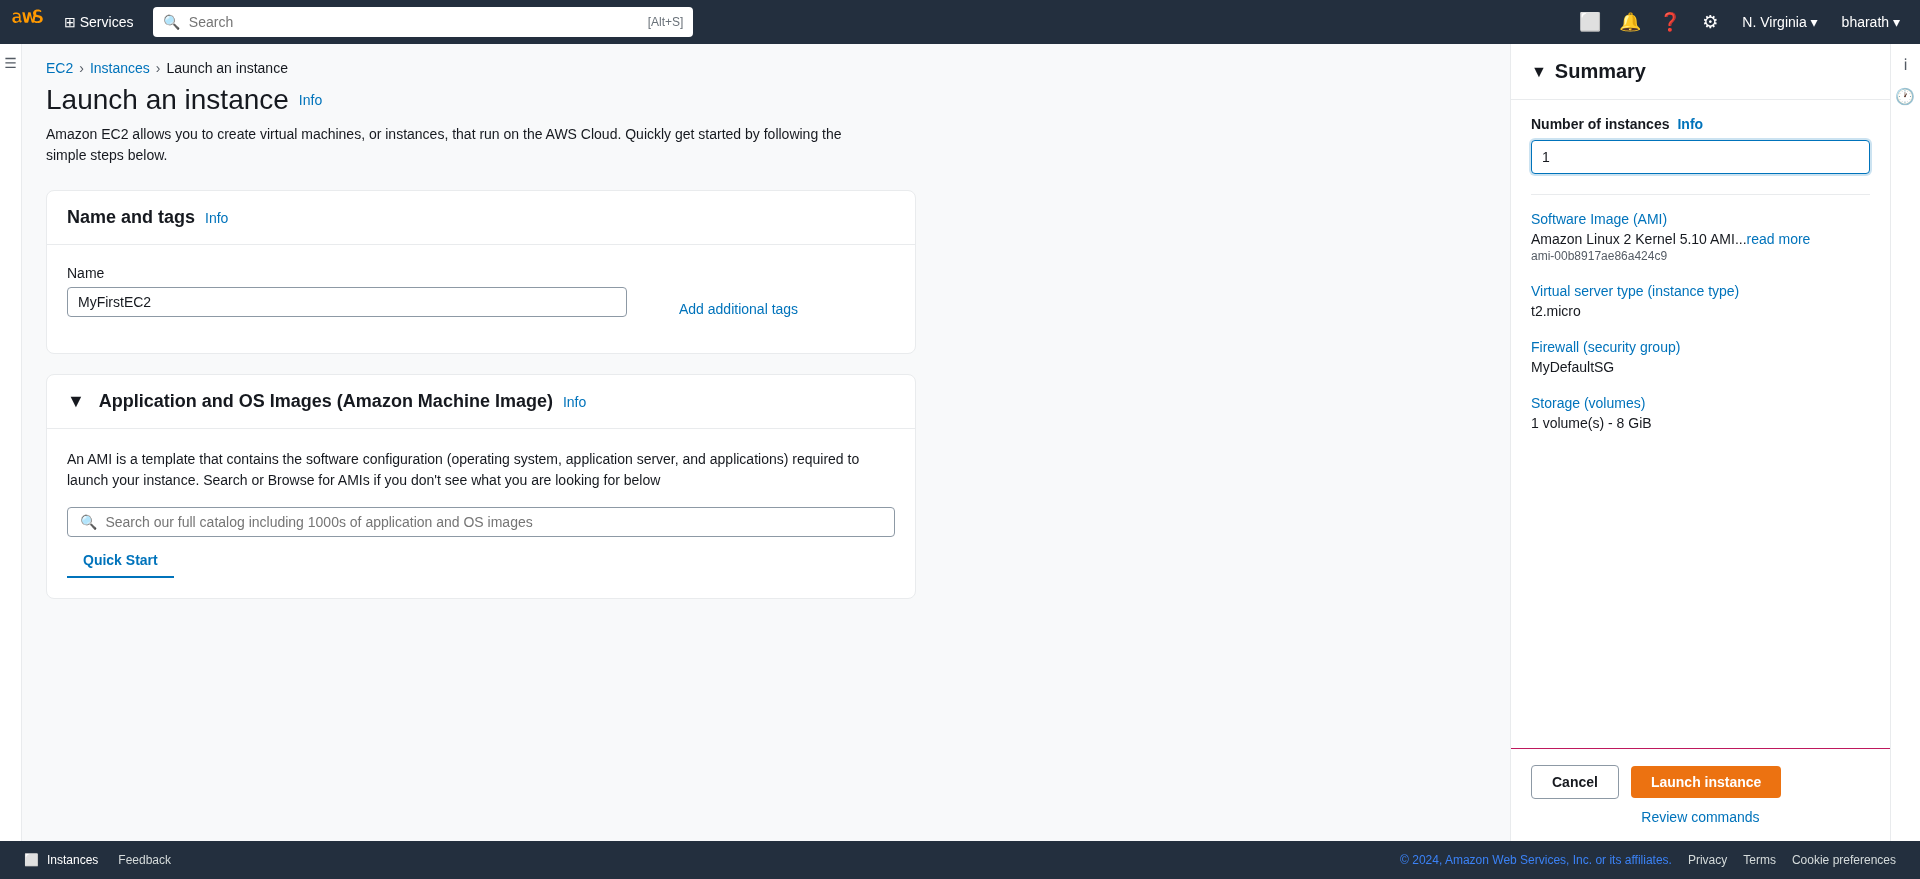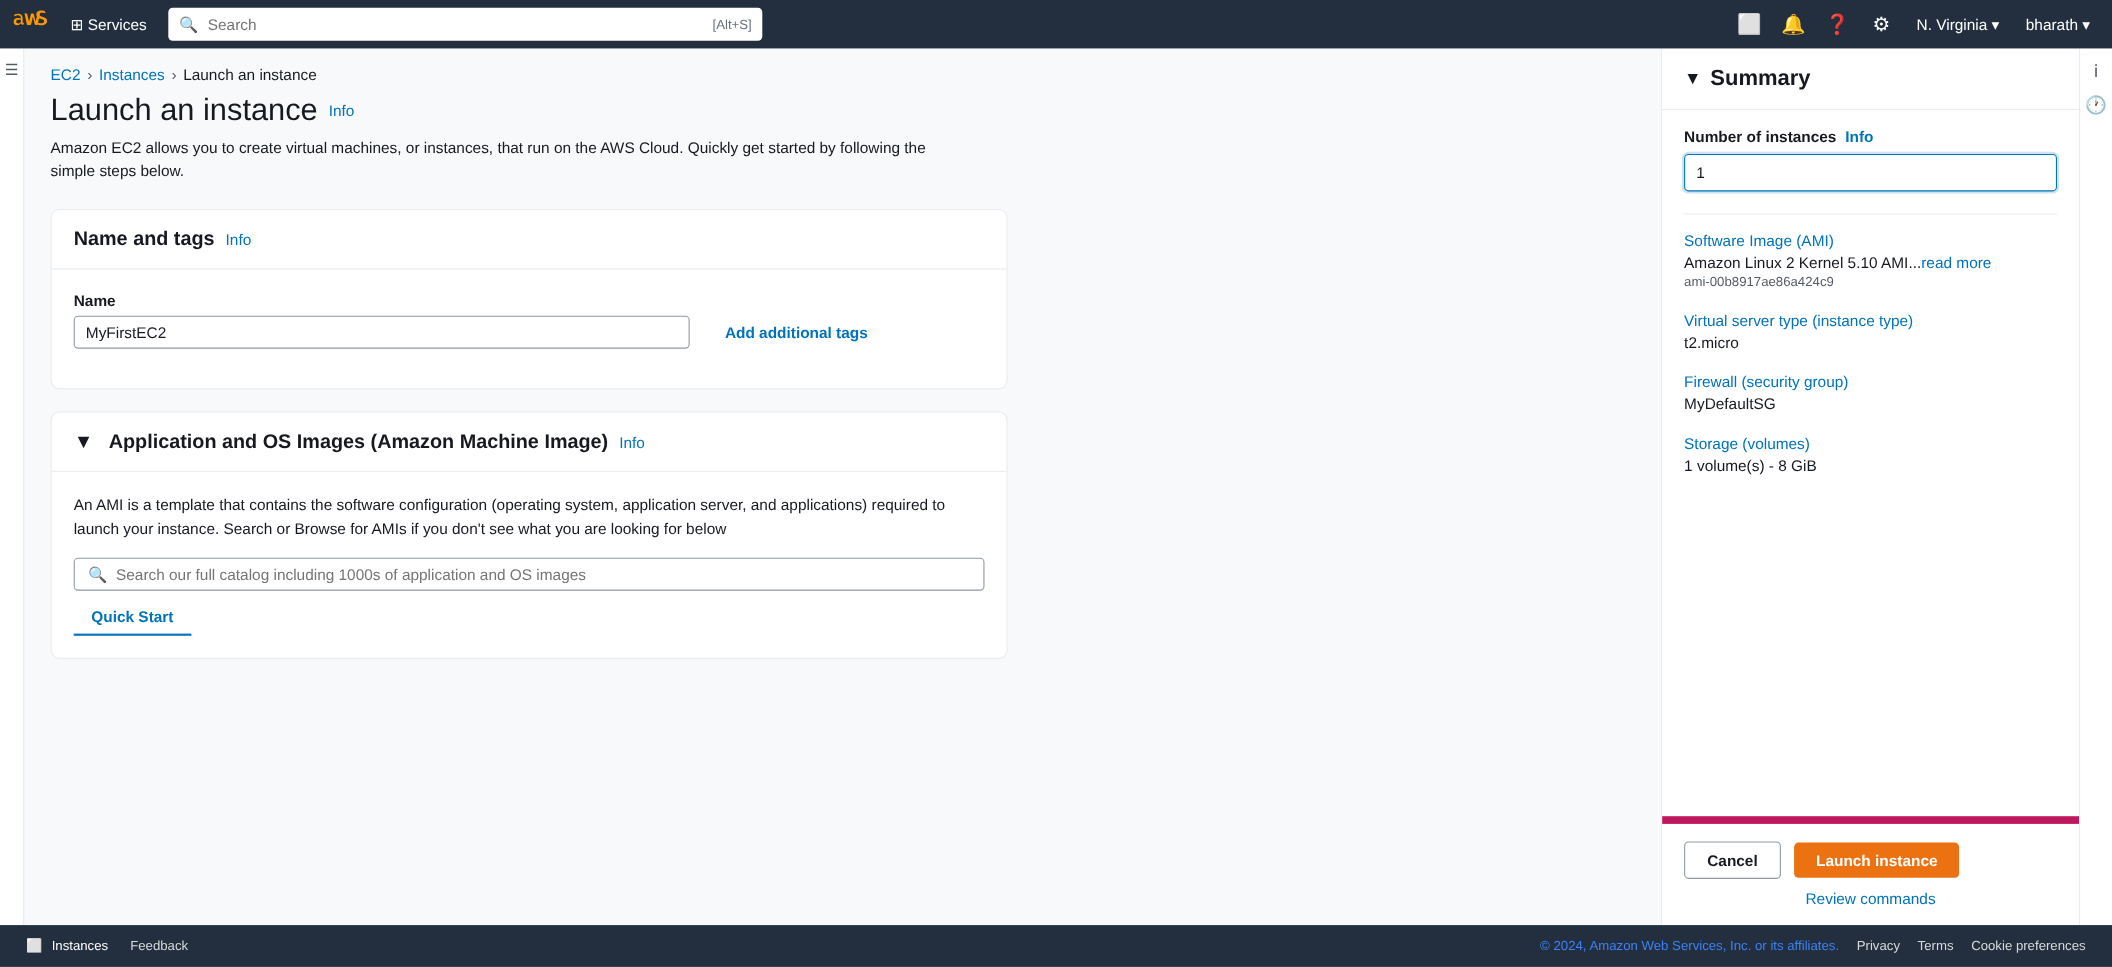--- a/index.html
+++ b/index.html
@@ -205,42 +205,41 @@
     .section-body {
       padding: 20px;
     }
 
     
     .form-field {
       margin-bottom: 16px;
     }
     .form-label {
       font-size: 14px;
-      font-weight: 700;
+      font-weight: 400;
       color: #16191f;
       margin-bottom: 6px;
       display: block;
     }
     .form-input {
       width: 100%;
       max-width: 560px;
       padding: 6px 10px;
       border: 1px solid #8d99a5;
       border-radius: 4px;
       font-size: 14px;
       color: #16191f;
       outline: none;
     }
 
     .add-tags-link {
       color: #0073bb;
       text-decoration: none;
       font-size: 14px;
       margin-left: 16px;
-      font-weight: bold;
     }
 
     
     .ami-description {
       font-size: 14px;
       color: #16191f;
       line-height: 1.5;
       margin-bottom: 16px;
     }
 
@@ -356,21 +355,21 @@
 
     .summary-divider {
       border: none;
       border-top: 1px solid #e9ebed;
       margin: 0 0 16px 0;
     }
 
     
     .action-area {
       padding: 16px 20px;
-      border-top: 7px solid #be185d;
+      border-top: 1px solid #be185d;
       display: flex;
       flex-direction: column;
       gap: 10px;
     }
     .action-row {
       display: flex;
       align-items: center;
       gap: 12px;
     }
     .btn-cancel {
@@ -460,22 +459,22 @@
       justify-content: center;
       cursor: pointer;
       color: #545b64;
       font-size: 16px;
     }
 
     
     .name-input-container {
       position: relative;
       display: flex;
-      align-items: center;
-      gap: 16px;
+      align-items: flex-end;
+      gap: 36px;
     }
   </style>
 </head>
 <body>
 
 <nav class="top-nav">
   <div class="aws-logo">
     <svg class="aws-logo-icon" viewBox="0 0 60 36" fill="none" xmlns="http://www.w3.org/2000/svg">
       <path d="M17.2 13.4c0 .8.1 1.4.2 1.8.2.4.4.9.8 1.4.1.2.2.4.2.6 0 .2-.2.5-.5.7l-1.7 1.1c-.2.1-.4.2-.6.2-.2 0-.5-.1-.7-.3-.3-.4-.6-.7-.8-1.1-.2-.4-.5-.8-.7-1.3-1.8 2.1-4 3.2-6.7 3.2-1.9 0-3.4-.5-4.5-1.6-1.1-1.1-1.6-2.5-1.6-4.3 0-1.9.7-3.4 2-4.6 1.4-1.1 3.2-1.7 5.5-1.7.8 0 1.5.1 2.3.2.8.1 1.6.3 2.5.5V7.5c0-1.7-.4-2.9-1.1-3.6-.7-.7-1.9-1-3.7-1-.8 0-1.6.1-2.5.3-.8.2-1.6.5-2.4.8-.4.2-.6.3-.8.3-.3 0-.5-.3-.5-.8V2.2c0-.4.1-.7.2-.8.2-.2.4-.3.8-.5C4.7.3 5.9 0 7.3 0c3 0 5.2.7 6.6 2 1.5 1.3 2.2 3.3 2.2 5.9v7.5h1.1zm-9.3 3.5c.7 0 1.5-.1 2.3-.4.8-.3 1.5-.8 2.1-1.5.4-.4.6-.9.7-1.4.1-.5.2-1.1.2-1.9v-.9c-.6-.1-1.3-.2-2-.3-.7-.1-1.3-.1-2-.1-1.4 0-2.4.3-3.1.8-.7.5-1 1.3-1 2.3 0 .9.2 1.6.7 2.1.5.4 1.2.6 2.1.6v-.3zm16.7 2.3c-.4 0-.7-.1-.9-.2-.2-.1-.4-.5-.5-.9L19.5 1.2c-.2-.5-.2-.8-.2-1 0-.4.2-.6.6-.6h2.5c.4 0 .7.1.9.2.2.1.4.5.5.9l3.3 13.1 3.1-13.1c.1-.5.3-.8.5-.9.2-.1.5-.2 1-.2h2c.4 0 .7.1.9.2.2.1.4.5.5.9l3.1 13.3L41.4.9c.1-.5.3-.8.5-.9.2-.1.5-.2.9-.2h2.3c.4 0 .6.2.6.6 0 .1 0 .2-.1.4 0 .2-.1.4-.2.7L41.7 18.1c-.1.5-.3.8-.5.9-.2.1-.5.2-.9.2h-2.2c-.4 0-.7-.1-.9-.2-.2-.1-.4-.5-.5-.9l-3.1-12.9-3 12.9c-.1.5-.3.8-.5.9-.2.1-.5.2-.9.2h-2.1v.1zm22.8.5c-1.4 0-2.8-.2-4.1-.5-1.3-.4-2.3-.7-3-1.1-.4-.2-.7-.5-.7-.7-.1-.3-.1-.5-.1-.8v-1.2c0-.5.2-.8.5-.8.1 0 .3 0 .4.1.1.1.3.2.5.3 1 .4 2 .8 3.1 1 1.1.2 2.2.4 3.3.4 1.7 0 3.1-.3 4-.9.9-.6 1.4-1.5 1.4-2.6 0-.8-.2-1.4-.7-1.9-.5-.5-1.4-1-2.8-1.4l-4-1.2c-2-.6-3.5-1.5-4.4-2.8-.9-1.2-1.4-2.6-1.4-4 0-1.1.2-2.1.7-3 .5-.8 1.1-1.6 1.9-2.2.8-.6 1.7-1.1 2.7-1.4 1-.3 2.1-.4 3.3-.4.6 0 1.1 0 1.7.1.6.1 1.1.2 1.6.3.5.1 1 .2 1.4.4.5.2.8.3 1.1.5.4.2.6.4.8.7.2.2.2.5.2.9v1.1c0 .5-.2.8-.5.8-.2 0-.5-.1-.9-.3-1.2-.5-2.6-.8-4-.8-1.6 0-2.8.2-3.7.7-.8.5-1.3 1.3-1.3 2.4 0 .8.3 1.4.8 1.9.5.5 1.5 1 3 1.5l3.9 1.2c2 .6 3.4 1.5 4.3 2.6.9 1.1 1.3 2.4 1.3 3.8 0 1.1-.2 2.2-.7 3.1-.5.9-1.1 1.7-2 2.3-.8.6-1.8 1.1-2.9 1.4-1.2.4-2.3.5-3.6.5l.1-.1z" fill="#FF9900"></path>
     </svg>

